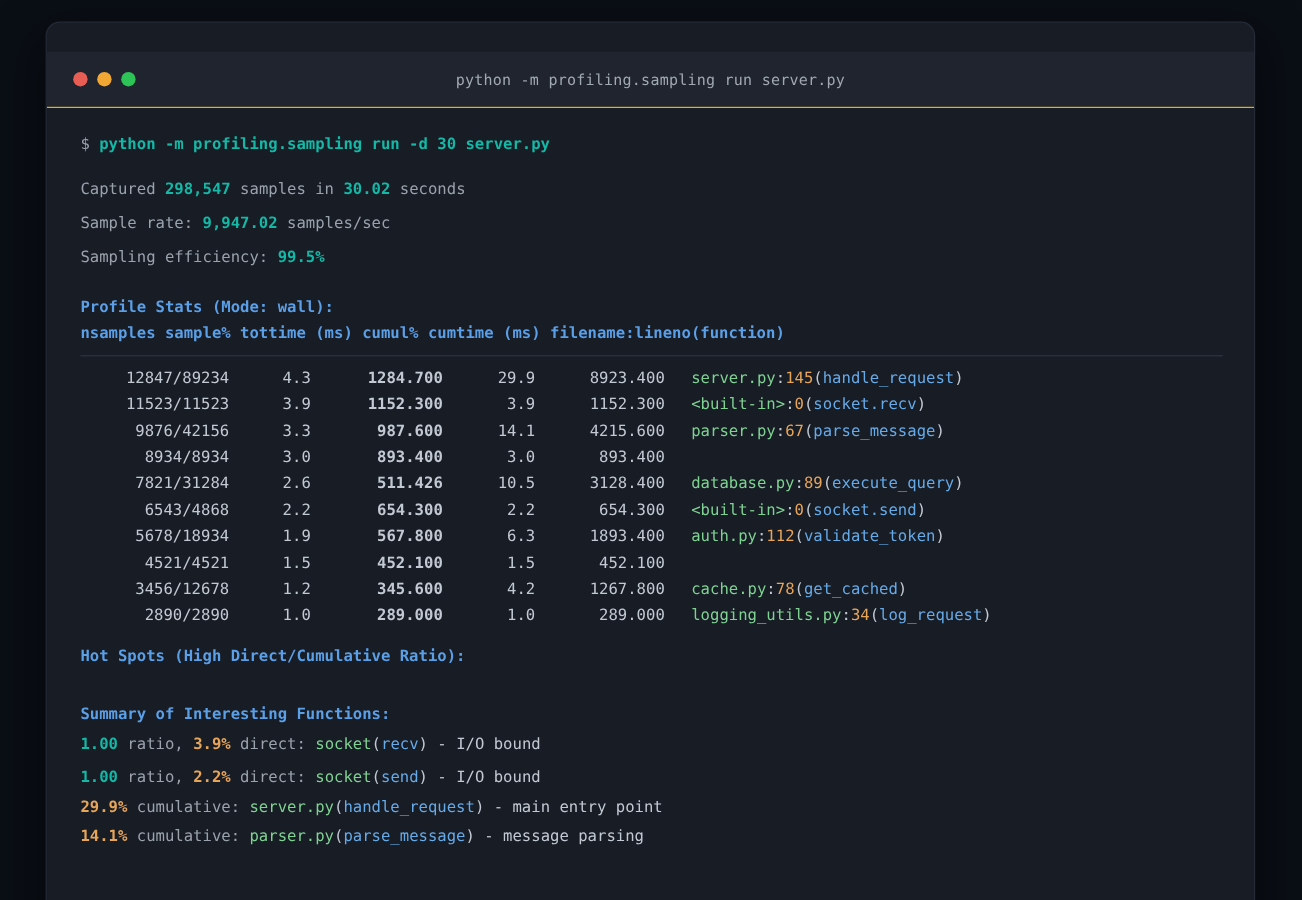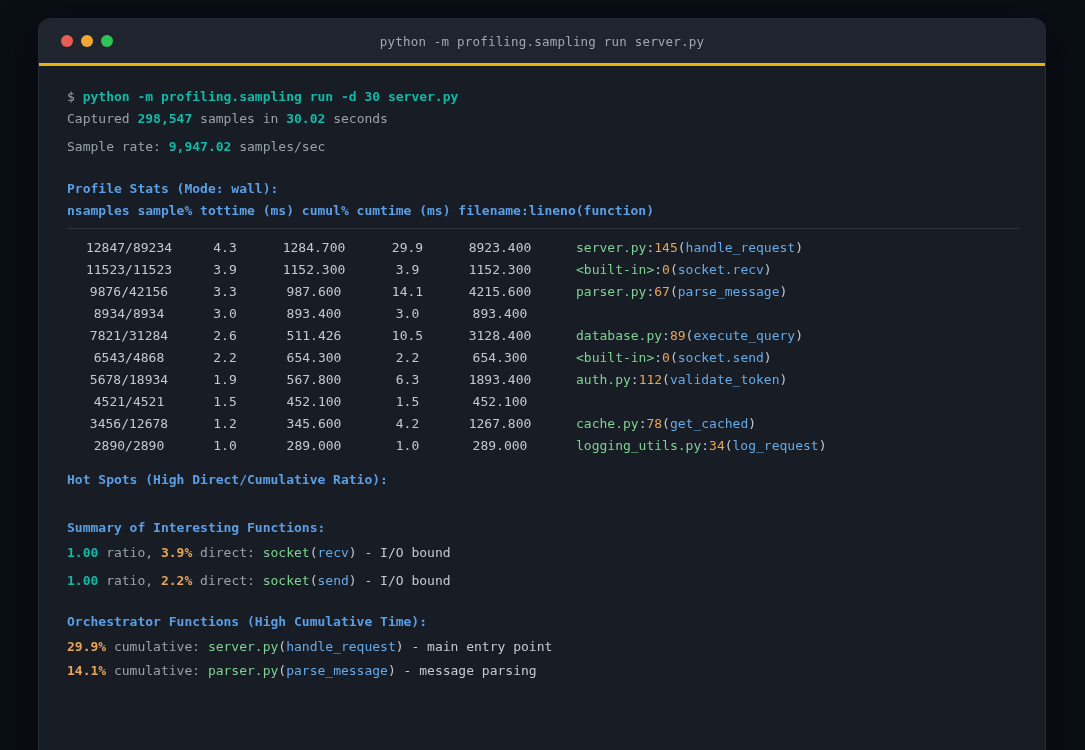--- a/index.html
+++ b/index.html
@@ -14,40 +14,41 @@
     background: #171c25;
     border: 1px solid #242a36;
     border-radius: 12px;
     box-shadow: 0 14px 40px rgba(0,0,0,0.55);
     overflow: hidden;
   }
   .titlebar {
     position: relative;
     height: 47px;
     background: #1f242e;
-    border-bottom: 3px solid #eab308;
+    border-bottom: 1px solid #eab308;
     display: flex; align-items: center;
     padding-left: 22px;
+    margin-top: 24px;
   }
   .dot { width: 12px; height: 12px; border-radius: 50%; margin-right: 8px; cursor: pointer; }
   .dot.red    { background: #e85d54; }
   .dot.yellow { background: #f2a735; }
   .dot.green  { background: #2ec357; }
   .titlebar .title {
     position: absolute; left: 0; right: 0; text-align: center;
     font-size: 12.5px; color: #a0a8b2; letter-spacing: 0.2px;
   }
   .term {
     padding: 20px 28px 0 28px;
     font-size: 13px; line-height: 22px;
     color: #9aa2ac;
   }
   .line { min-height: 22px; }
   
-  .mt38 { }
+  .mt38 { margin-top: 16px; }
   .mt28 { margin-top: 6px; }
   .mt-section { margin-top: 20px; }
   .mt-rows { margin-top: 8px; }
   .mt26 { margin-top: 26px; }
   .mt12 { margin-top: 12px; }
   .mt3  { margin-top: 3px; }
   .mt6b { margin-top: 6px; }
   .mt19 { margin-top: 19px; }
   .mt2  { margin-top: 2px; }
   
@@ -58,24 +59,24 @@
   .orange { color: #e8a558; }
   .orange-b{ color: #e8a558; font-weight: bold; }
   .blue   { color: #66aae8; }
   .blue-b { color: #5b9fe6; font-weight: bold; }
   .rule {
     height: 1px; background: #2e3440; border: 0;
     width: 952px; margin: 6px 0 0 0;
   }
   
   .row { display: flex; }
-  .col { text-align: center; color: #c3c9d2; }
+  .col { text-align: right; color: #c3c9d2; }
   .c-ns { width: 124px; }
   .c-sp { width: 68px;  }
-  .c-tt { width: 110px; }
+  .c-tt { width: 110px; font-weight: bold; }
   .c-cp { width: 77px;  }
   .c-ct { width: 108px; }
   .c-file { margin-left: 22px; text-align: left; }
 </style>
 </head>
 <body>
 
 <div class="window">
   <div class="titlebar">
     <span class="dot red"></span>
@@ -98,20 +99,24 @@
       <span class="green-b">30.02</span>
       <span class="gray">seconds</span>
     </div>
 
     <div class="line mt28">
       <span class="gray">Sample rate:</span>
       <span class="green-b">9,947.02</span>
       <span class="gray">samples/sec</span>
     </div>
 
+    <div class="line mt28">
+      <span class="gray">Sampling efficiency:</span>
+      <span class="green-b">99.5%</span>
+    </div>
 
     <div class="line mt-section blue-b">Profile Stats (Mode: wall):</div>
     <div class="line blue-b">nsamples sample% tottime (ms) cumul% cumtime (ms) filename:lineno(function)</div>
     <div class="rule"></div>
 
     <div class="mt-rows">
       <div class="line row">
         <span class="col c-ns">12847/89234</span>
           <span class="col c-sp">4.3</span>
           <span class="col c-tt">1284.700</span>
@@ -205,21 +210,20 @@
     </div>
     <div class="line mt6b">
       <span class="green-b">1.00</span>
       <span class="gray">ratio,</span>
       <span class="orange-b">2.2%</span>
       <span class="gray">direct:</span>
       <span><span class="green">socket</span><span class="lt">(</span><span class="blue">send</span><span class="lt">)</span></span>
       <span class="lt">- I/O bound</span>
     </div>
 
-    <div class="line mt19 blue-b">Orchestrator Functions (High Cumulative Time):</div>
 
     <div class="line mt3">
       <span class="orange-b">29.9%</span>
       <span class="gray">cumulative:</span>
       <span><span class="green">server.py</span><span class="lt">(</span><span class="blue">handle_request</span><span class="lt">)</span></span>
       <span class="lt">- main entry point</span>
     </div>
     <div class="line mt2">
       <span class="orange-b">14.1%</span>
       <span class="gray">cumulative:</span>

